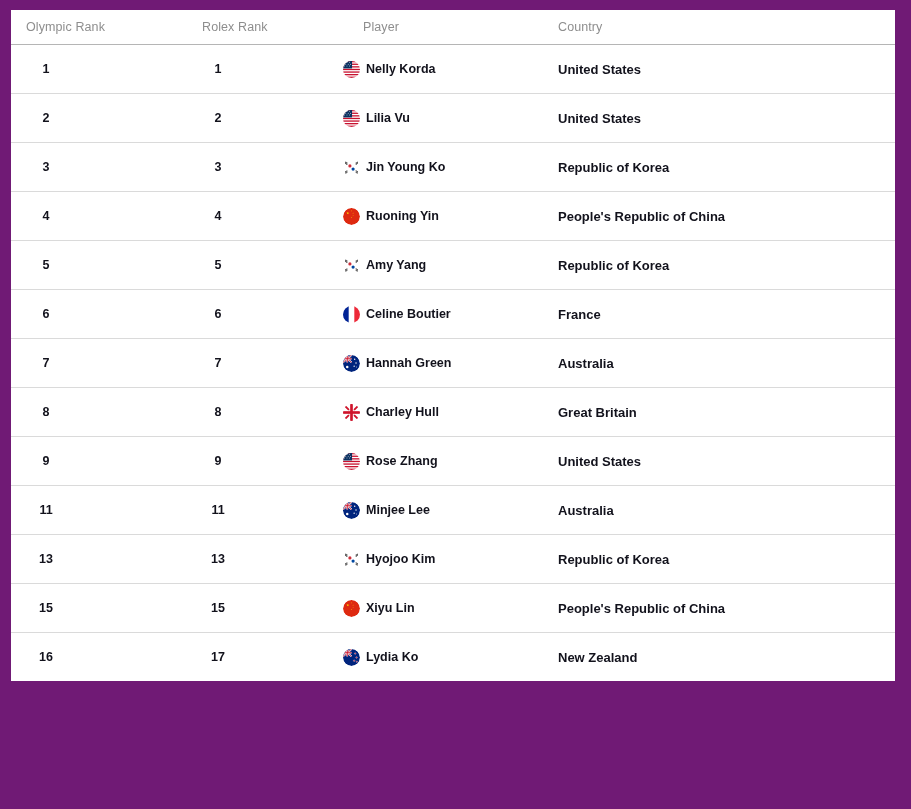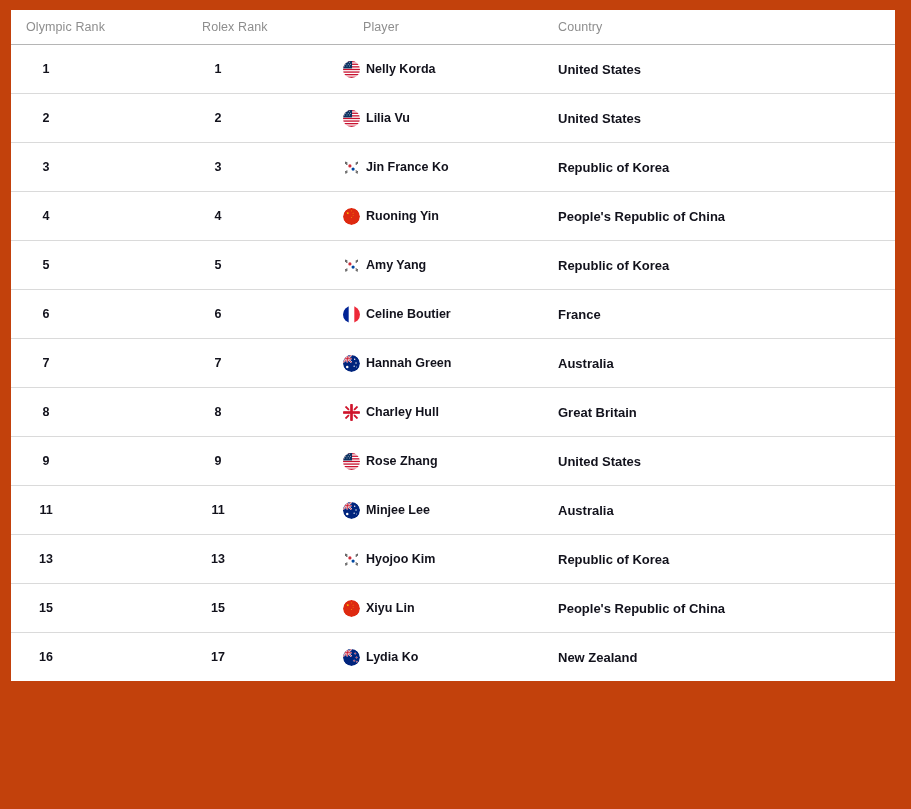--- a/index.html
+++ b/index.html
@@ -11,21 +11,21 @@
     overflow: hidden;
   }
   body {
     font-family: "Liberation Sans", sans-serif;
   }
 
   #ranking-page {
     position: relative;
     width: 911px;
     height: 809px;
-    background: #c2410c;
+    background: #701a75;
   }
 
   
   .table-wrap {
     position: absolute;
     left: 11px;
     top: 10px;
     width: 884px;
     background: #ffffff;
   }
@@ -244,21 +244,21 @@
         <rect x="23.5" y="25.9" width="5.2" height="0.9" transform="rotate(34 26 26.3)"></rect>
         <rect x="23.5" y="5.5" width="5.2" height="0.9" transform="rotate(-34 26 6)"></rect>
         <rect x="23.5" y="7.2" width="5.2" height="0.9" transform="rotate(-34 26 7.6)"></rect>
         <rect x="23.5" y="8.9" width="5.2" height="0.9" transform="rotate(-34 26 9.3)"></rect>
         <rect x="3.5" y="22.5" width="5.2" height="0.9" transform="rotate(-34 6 23)"></rect>
         <rect x="3.5" y="24.2" width="5.2" height="0.9" transform="rotate(-34 6 24.6)"></rect>
         <rect x="3.5" y="25.9" width="5.2" height="0.9" transform="rotate(-34 6 26.3)"></rect>
       </g>
     </svg>
                 </span>
-                <span class="player-name">Jin France Ko</span>
+                <span class="player-name">Jin Young Ko</span>
               </div>
             </td>
             <td class="cell-country">Republic of Korea</td>
           </tr>
           <tr>
             <td class="cell-rank cell-olympic">4</td>
             <td class="cell-rank cell-rolex">4</td>
             <td class="cell-player">
               <div class="player-inner">
                 <span class="flag">

